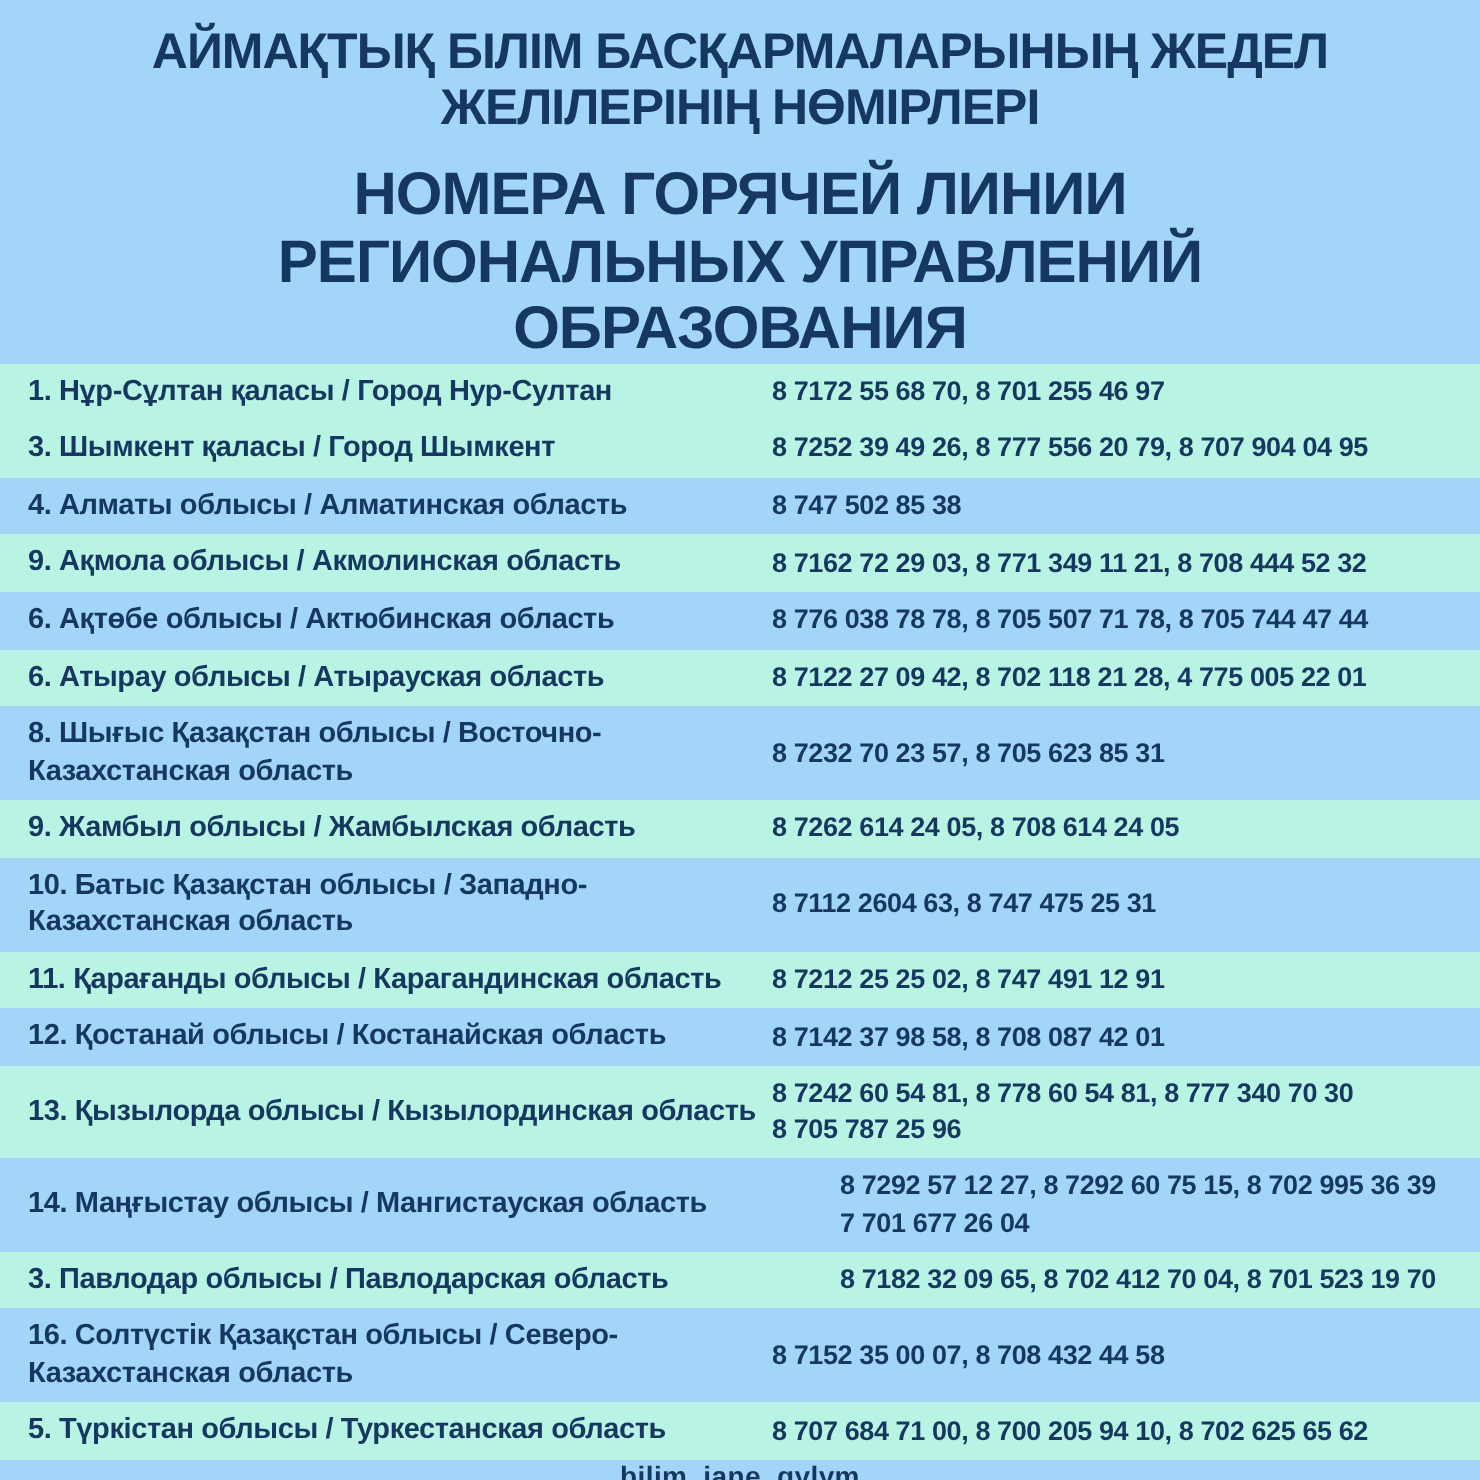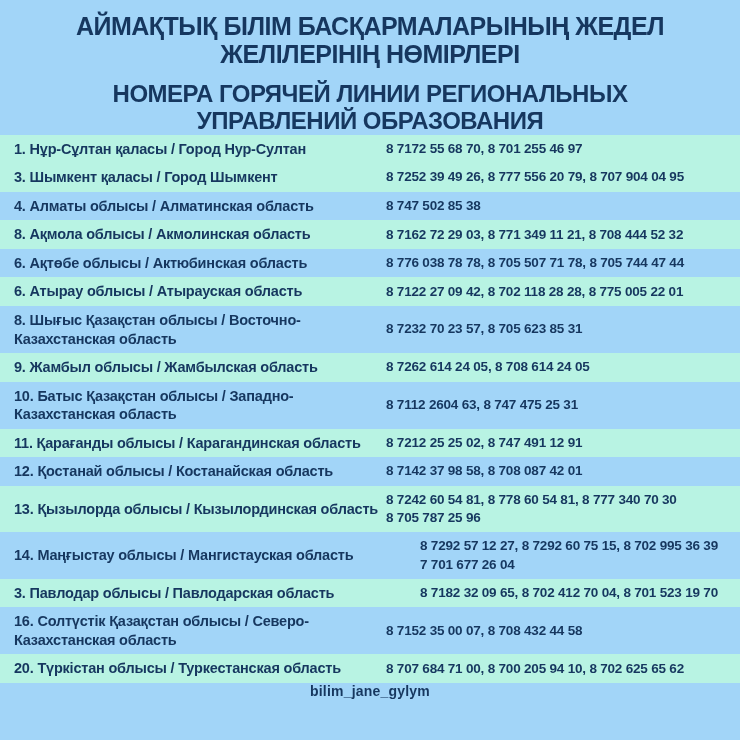--- a/index.html
+++ b/index.html
@@ -25,21 +25,21 @@
     flex: 0 0 auto;
   }
   .title {
     font-weight: 700;
     letter-spacing: -0.5px;
     line-height: 1.12;
     margin: 0 auto;
     max-width: 640px;
   }
   .title.kk { font-size: 25px; }
-  .title.ru { font-size: 24px; margin-top: 13px; }
+  .title.ru { font-size: 30px; margin-top: 13px; }
   main.table {
     flex: 0 0 auto;
     display: flex;
     flex-direction: column;
   }
   .row {
     display: flex;
     align-items: center;
     padding: 5px 14px 5px 14px;
     box-sizing: border-box;
@@ -106,37 +106,37 @@
   </div>
 
   <div class="row">
     <div class="label">4. Алматы облысы / Алматинская область</div>
     <div class="phones">
           <div class="phone-line">8 747 502 85 38</div>
         </div>
   </div>
 
   <div class="row stripe">
-    <div class="label">8. Ақмола облысы / Акмолинская область</div>
+    <div class="label">9. Ақмола облысы / Акмолинская область</div>
     <div class="phones">
           <div class="phone-line">8 7162 72 29 03, 8 771 349 11 21, 8 708 444 52 32</div>
         </div>
   </div>
 
   <div class="row">
     <div class="label">6. Ақтөбе облысы / Актюбинская область</div>
     <div class="phones">
           <div class="phone-line">8 776 038 78 78, 8 705 507 71 78, 8 705 744 47 44</div>
         </div>
   </div>
 
   <div class="row stripe">
     <div class="label">6. Атырау облысы / Атырауская область</div>
     <div class="phones">
-          <div class="phone-line">8 7122 27 09 42, 8 702 118 28 28, 8 775 005 22 01</div>
+          <div class="phone-line">8 7122 27 09 42, 8 702 118 21 28, 4 775 005 22 01</div>
         </div>
   </div>
 
   <div class="row">
     <div class="label">8. Шығыс Қазақстан облысы / Восточно-Казахстанская область</div>
     <div class="phones">
           <div class="phone-line">8 7232 70 23 57, 8 705 623 85 31</div>
         </div>
   </div>
 
@@ -192,21 +192,21 @@
   </div>
 
   <div class="row">
     <div class="label">16. Солтүстік Қазақстан облысы / Северо-Казахстанская область</div>
     <div class="phones">
           <div class="phone-line">8 7152 35 00 07, 8 708 432 44 58</div>
         </div>
   </div>
 
   <div class="row stripe">
-    <div class="label">20. Түркістан облысы / Туркестанская область</div>
+    <div class="label">5. Түркістан облысы / Туркестанская область</div>
     <div class="phones">
           <div class="phone-line">8 707 684 71 00, 8 700 205 94 10, 8 702 625 65 62</div>
         </div>
   </div>
 </main>
 
   <footer>
     <span>bilim_jane_gylym</span>
   </footer>
 </div>

